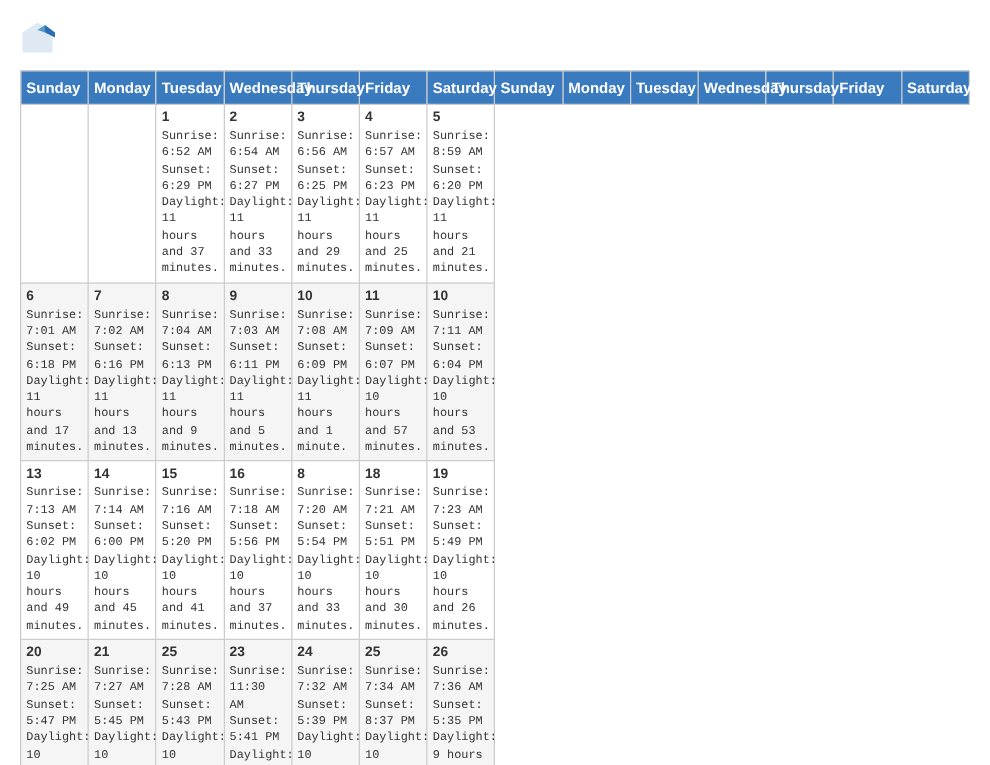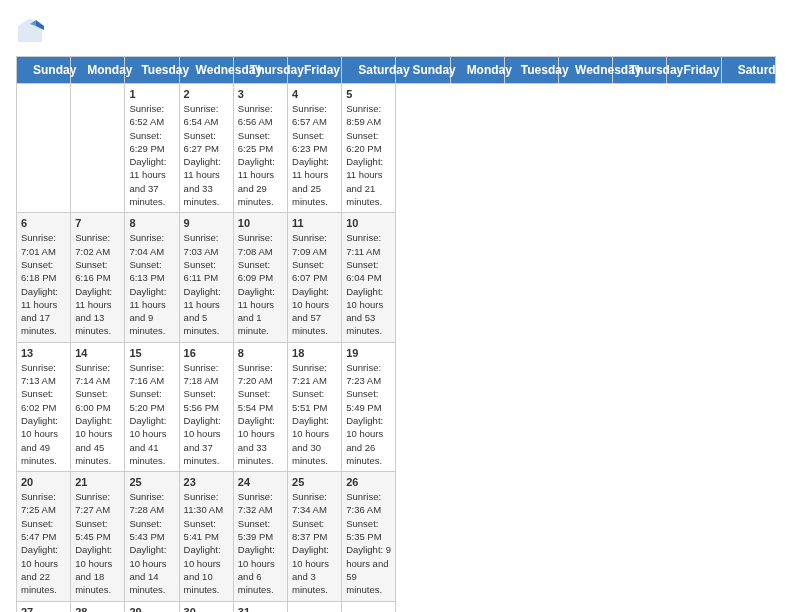--- a/index.html
+++ b/index.html
@@ -55,21 +55,21 @@
     table {
       width: 100%;
       border-collapse: collapse;
       table-layout: fixed;
     }
     th {
       background-color: #3a7abf;
       color: #fff;
       font-size: 12px;
       font-weight: bold;
-      padding: 6px 16px;
+      padding: 6px 4px;
       text-align: left;
       border: 1px solid #ccc;
       margin-top: 20px;
     }
     td {
       vertical-align: top;
       border: 1px solid #ccc;
       padding: 4px 4px;
       font-size: 10px;
       color: #333;
@@ -82,20 +82,21 @@
     .day-num {
       font-weight: bold;
       font-size: 11px;
       display: block;
       margin-bottom: 2px;
     }
     .cell-info {
       font-size: 9.5px;
       line-height: 1.4;
       color: #333;
+      font-family: Liberation Mono, monospace;
     }
     .empty-cell {
       background: #fff !important;
     }
   </style>
 </head>
 <body>
 
 <div class="header-area">
   <div class="logo">

